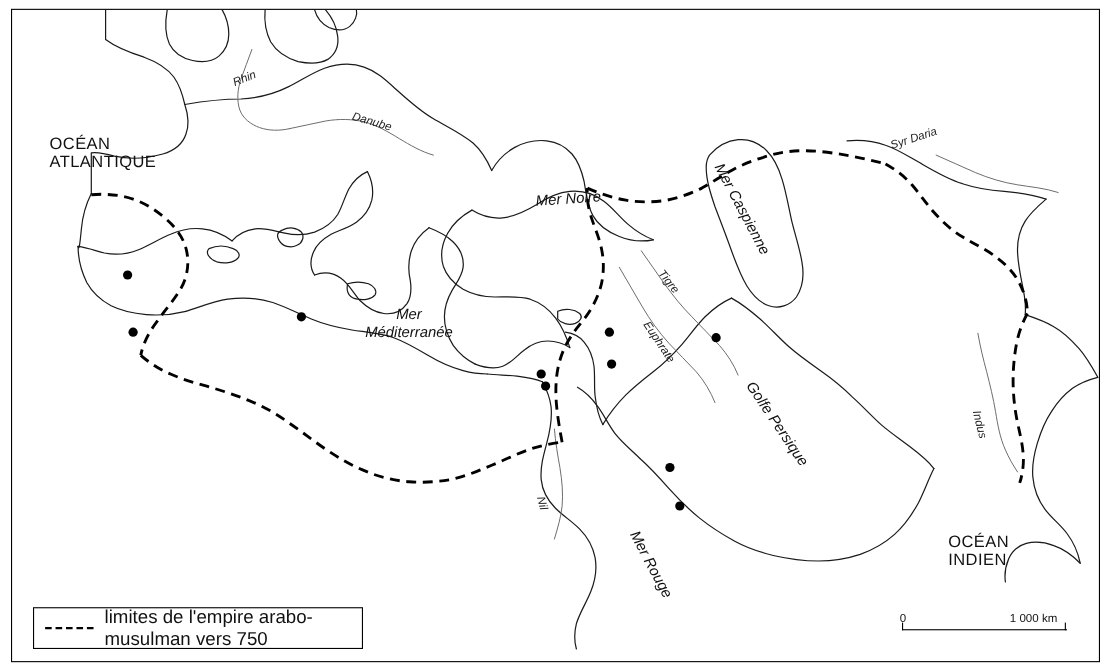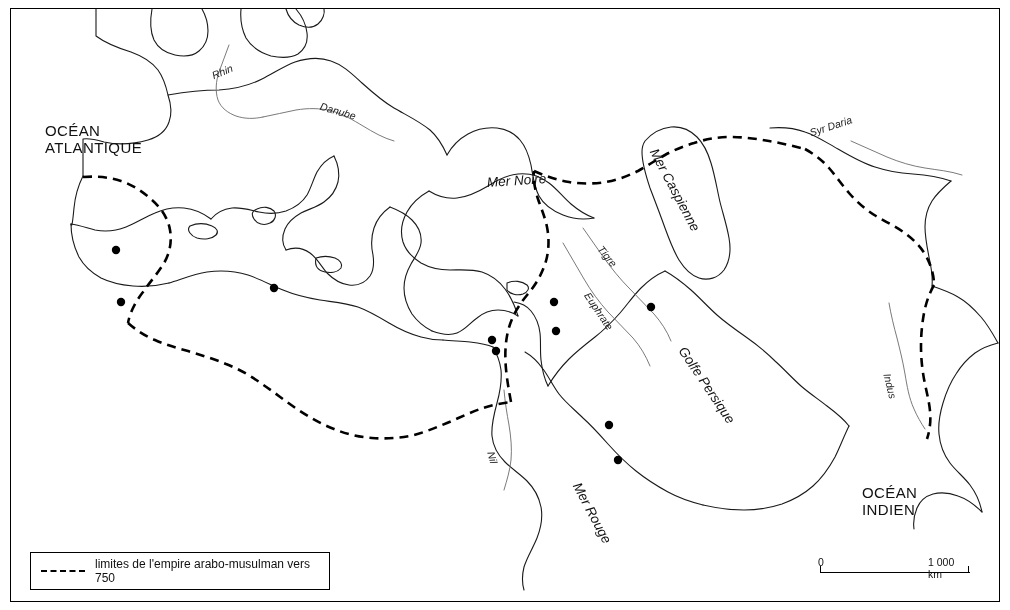--- a/index.html
+++ b/index.html
@@ -95,21 +95,21 @@
     padding-left: 10px;
   }
   #legend-swatch {
     width: 44px;
     height: 0;
     border-top: 2.6px dashed #000000;
     margin-right: 10px;
     flex: 0 0 auto;
   }
   #legend-text {
-    font-size: 12px;
+    font-size: 17px;
     color: #111111;
   }
   #scale-bar {
     position: absolute;
     left: 820px;
     top: 560px;
     width: 150px;
     height: 26px;
   }
   #scale-line {
@@ -129,21 +129,21 @@
   }
   #scale-tick-left { left: 0; }
   #scale-tick-right { left: 148px; }
   .scale-label {
     position: absolute;
     top: -4px;
     font-size: 10.5px;
     color: #111111;
   }
   #scale-label-zero { left: -2px; }
-  #scale-label-max { left: 108px; }
+  #scale-label-max { left: 98px; }
 </style>
 </head>
 <body>
 
 <div id="map-root">
 
   <div id="map-frame"></div>
 
   <svg class="map-canvas" viewBox="0 0 1010 610">
 
@@ -232,20 +232,22 @@
       <circle class="city-dot" cx="618" cy="460" r="4.2"></circle>
     </g>
   </svg>
 
   <div class="map-label ocean-label" style="left:45px; top:122px;">OCÉAN
 ATLANTIQUE</div>
   <div class="map-label ocean-label" style="left:862px; top:484px;">OCÉAN
 INDIEN</div>
 
   <div class="map-label sea-label" style="left:487px; top:173px; transform: rotate(-4deg);">Mer Noire</div>
+  <div class="map-label sea-label" style="left:332px; top:278px; text-align:center;">Mer
+Méditerranée</div>
   <div class="map-label sea-label" style="left:660px; top:146px; transform: rotate(62deg); transform-origin: left top;">Mer Caspienne</div>
   <div class="map-label sea-label" style="left:688px; top:344px; transform: rotate(56deg); transform-origin: left top;">Golfe Persique</div>
   <div class="map-label sea-label" style="left:583px; top:480px; transform: rotate(62deg); transform-origin: left top;">Mer Rouge</div>
 
   <div class="map-label river-label" style="left:210px; top:70px; transform: rotate(-22deg); transform-origin: left top;">Rhin</div>
   <div class="map-label river-label" style="left:322px; top:100px; transform: rotate(16deg); transform-origin: left top;">Danube</div>
   <div class="map-label river-label" style="left:605px; top:243px; transform: rotate(52deg); transform-origin: left top;">Tigre</div>
   <div class="map-label river-label" style="left:592px; top:290px; transform: rotate(56deg); transform-origin: left top;">Euphrate</div>
   <div class="map-label river-label" style="left:497px; top:450px; transform: rotate(76deg); transform-origin: left top;">Nil</div>
   <div class="map-label river-label" style="left:808px; top:127px; transform: rotate(-18deg); transform-origin: left top;">Syr Daria</div>

